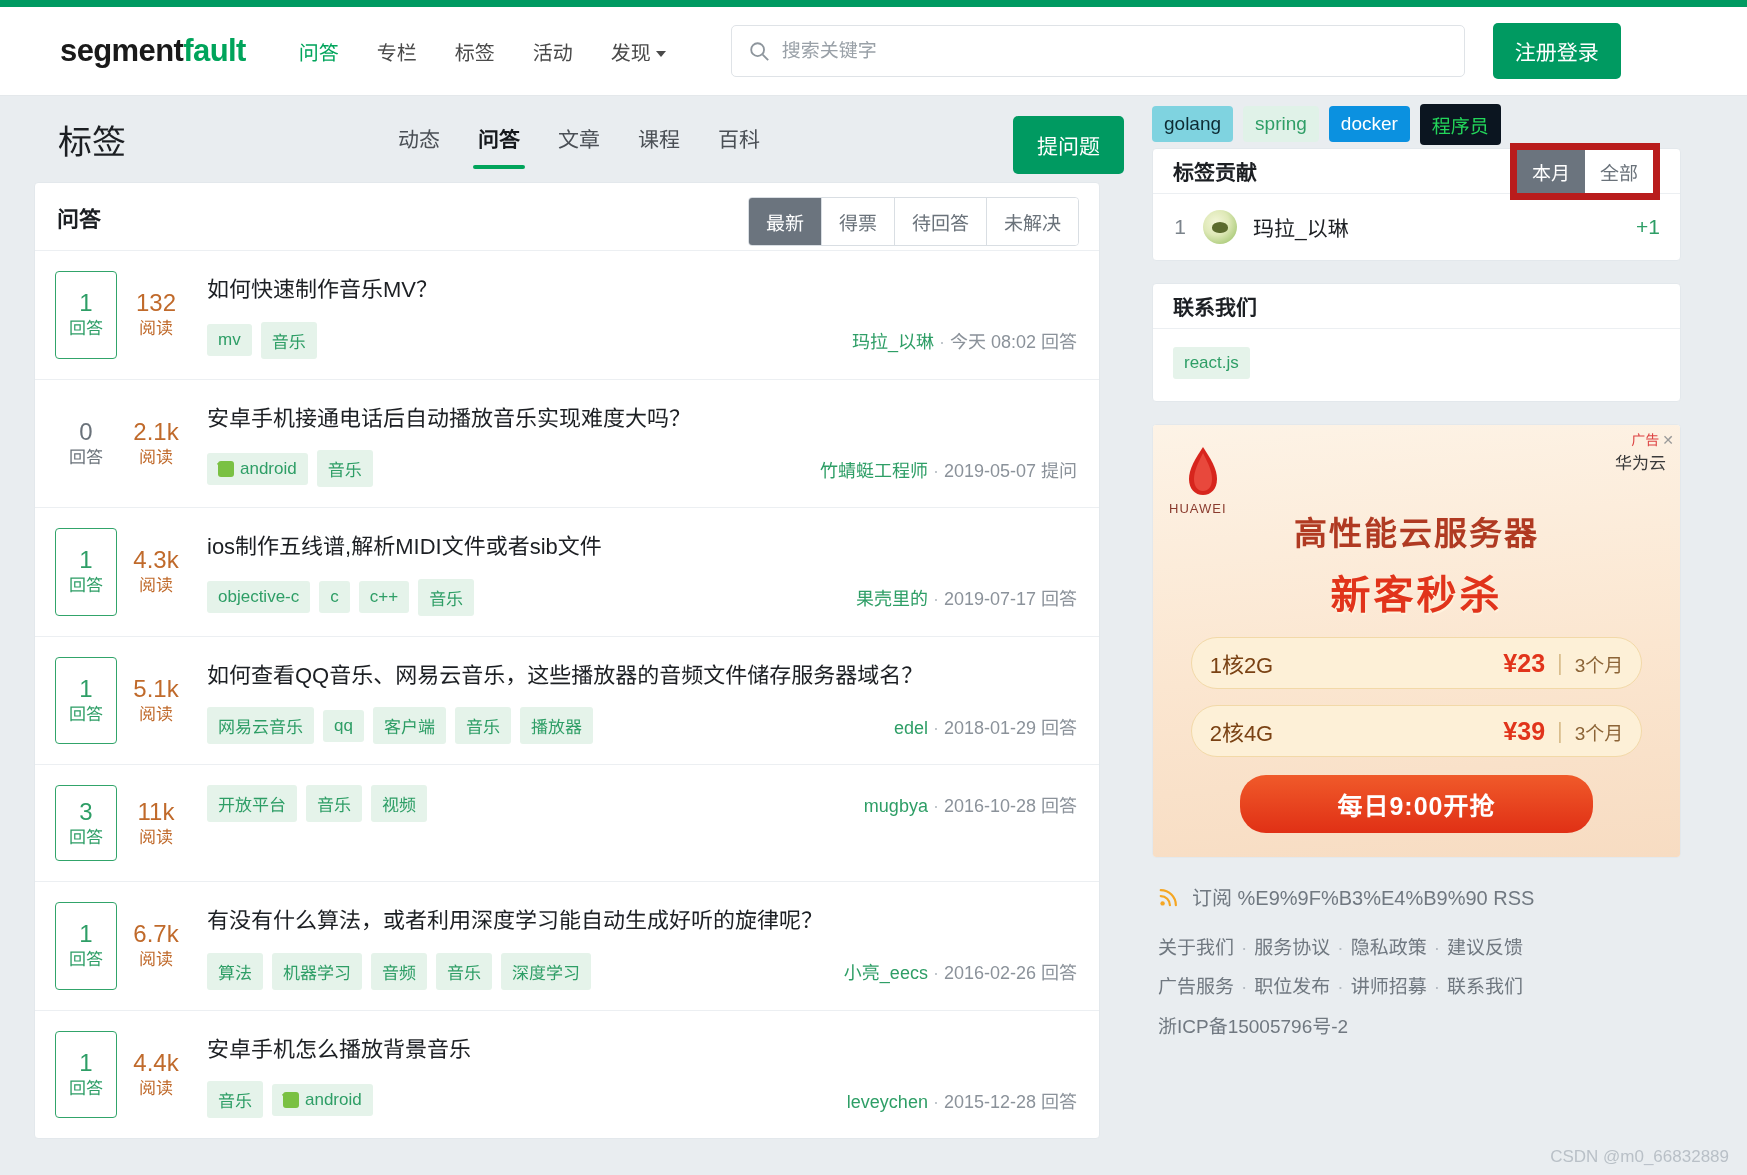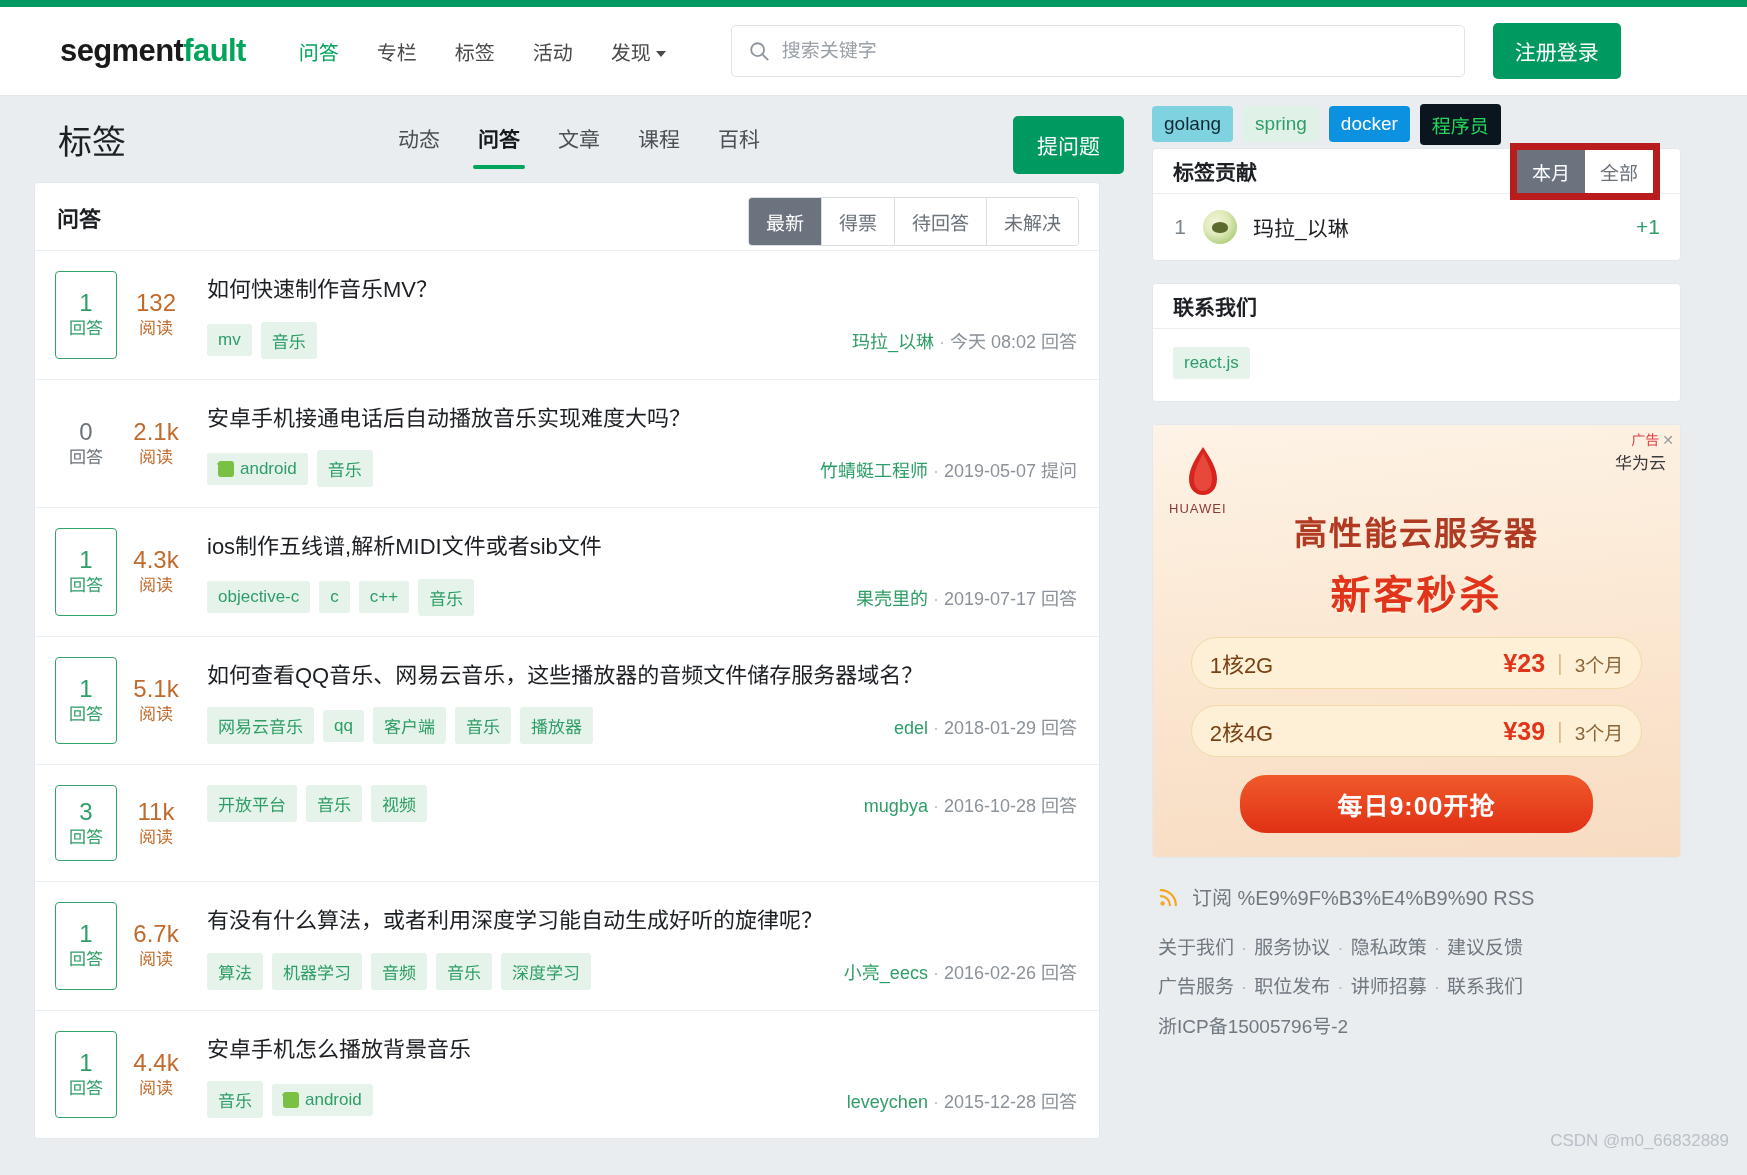--- a/index.html
+++ b/index.html
@@ -251,21 +251,21 @@
   .rss-row {
     display: flex; align-items: center; gap: 12px; padding: 4px 6px 14px;
     font-size: 20px; color: #707880;
   }
   .rss-icon { width: 22px; height: 22px; flex: none; }
   .footer-links { padding: 4px 6px 0; font-size: 19px; color: #707880; line-height: 2.05; }
   .footer-links a { color: #707880; text-decoration: none; }
   .footer-links .dot { color: #b4bbc2; margin: 0 7px; }
   .icp { font-size: 19px; color: #707880; padding: 4px 6px 0; }
   .watermark {
-    position: absolute; right: 18px; bottom: 24px; font-size: 17px; color: #b9c0c7;
+    position: absolute; right: 18px; bottom: 8px; font-size: 17px; color: #b9c0c7;
   }
 </style>
 </head>
 <body>
 
 <div class="page">
 
   <div class="top-strip"></div>
 
   <div class="header">

